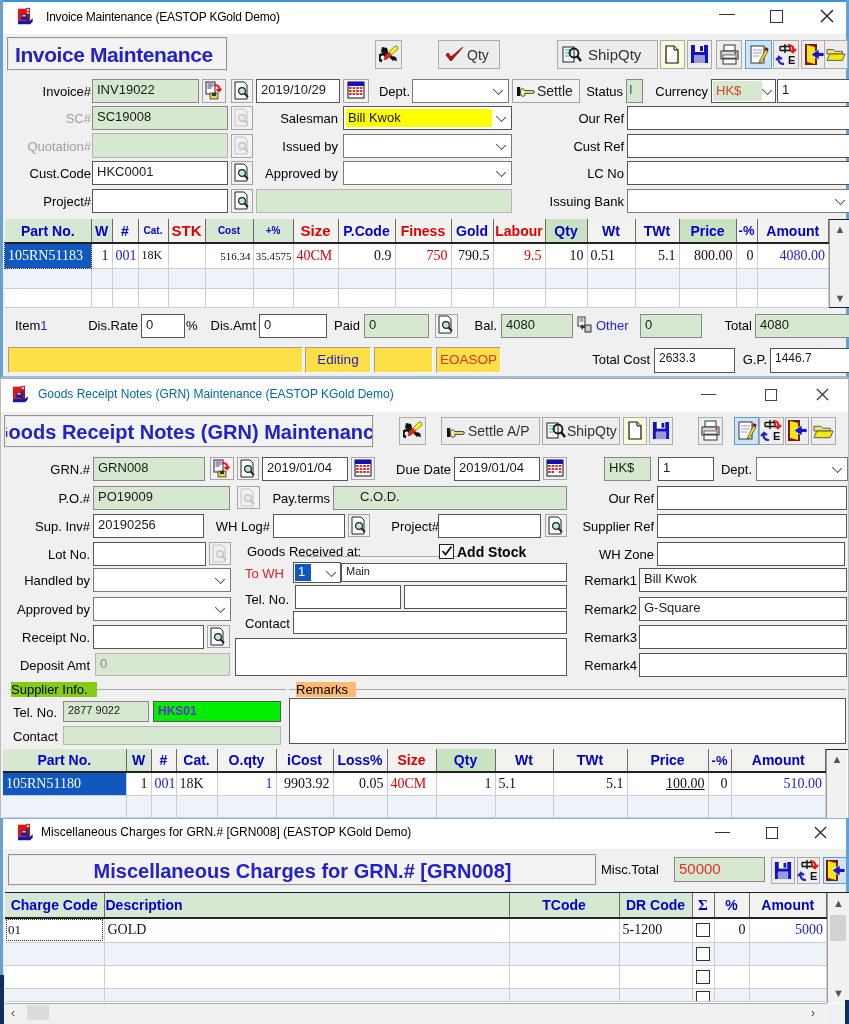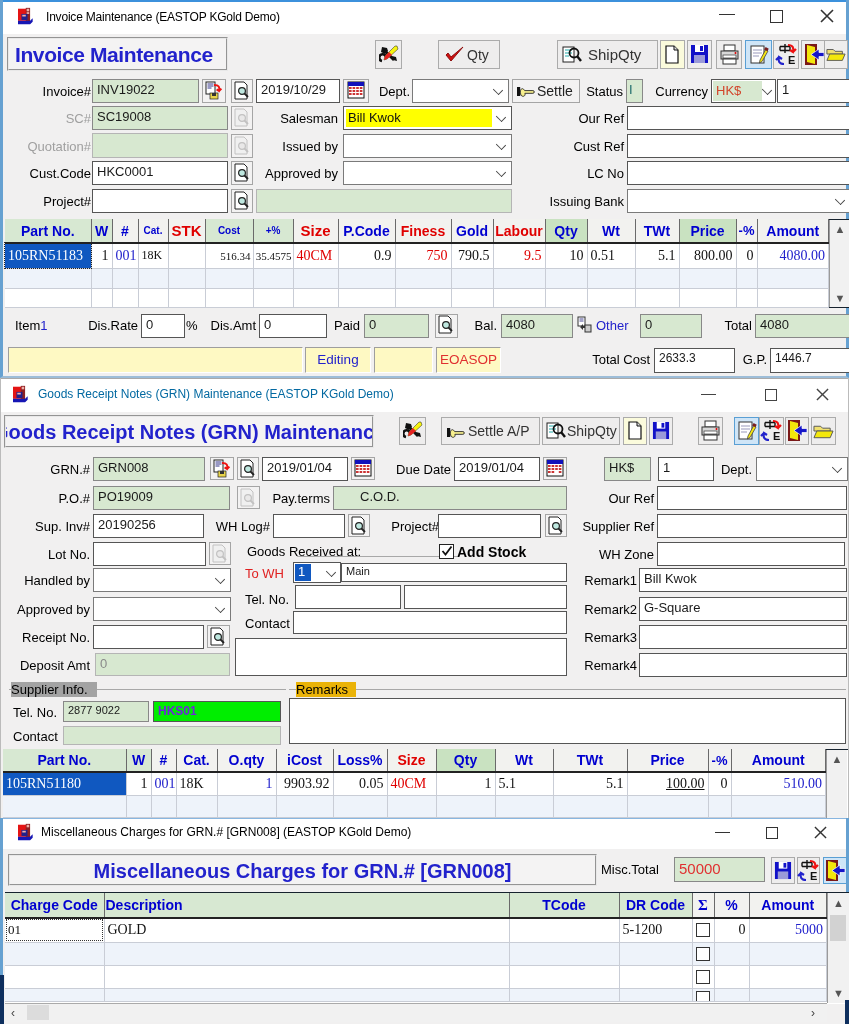--- a/index.html
+++ b/index.html
@@ -28,21 +28,21 @@
   .bigtitle{font-weight:bold;color:#2222cc;}
   table.grid{border-collapse:collapse;table-layout:fixed;position:absolute;
      font-family:"Liberation Serif",serif;font-size:14px;color:#111;}
   table.grid td{padding:0 3px;overflow:hidden;white-space:nowrap;box-sizing:border-box;}
   table.grid tr.hd td{background:#f2f2ef;font-family:"Liberation Sans",sans-serif;
      font-weight:bold;color:#0000d0;text-align:center;
      border-right:1px solid #6a6a6a;border-bottom:2px solid #222;padding:0 1px;}
   table.grid tr.dt td{border-right:1px solid #c9cdd6;border-bottom:1px solid #c9cdd6;}
   .vscroll{position:absolute;background:#f1f1f1;border-left:1px solid #9a9a9a;}
   .sarrow{position:absolute;font-size:11px;color:#555;width:100%;text-align:center;}
-  .statuspanel{position:absolute;background:#fef9c3;border:1px solid;border-color:#9e9e9e #fff #fff #9e9e9e;box-sizing:border-box;}
+  .statuspanel{position:absolute;background:#fde047;border:1px solid;border-color:#9e9e9e #fff #fff #9e9e9e;box-sizing:border-box;}
 </style>
 </head>
 <body>
 
 <div id="win1" class="win" style="top:0;height:378px;border-left:3px solid #66a1d1;border-right:3px solid #66a1d1;border-bottom:2px solid #9dbdd8;box-sizing:border-box;">
 
   <div class="tbar" style="top:0;height:32px;border-top:2px solid #3c91dc;"></div>
   <svg style="left:15px;top:7px;" width="19" height="19" viewBox="0 0 22 22">
     <rect x="0" y="2" width="12" height="14" fill="#e41414"></rect>
     <rect x="9" y="1" width="5" height="16" fill="#8c2022"></rect>
@@ -640,28 +640,28 @@
   <div class="lbl" style="left:540px;top:252px;width:96px;">Remark3</div>
   <div class="fld" style="left:638px;top:247px;width:208px;height:24px;border-color:#555;"></div>
 
   <div class="lbl" style="left:0px;top:280px;width:89px;">Deposit Amt</div>
   <div class="fld greendis" style="left:94px;top:275px;width:135px;height:23px;color:#8a8a8a;">0</div>
   <div class="fld" style="left:234px;top:260px;width:332px;height:38px;border-color:#555;"></div>
   <div class="lbl" style="left:540px;top:280px;width:96px;">Remark4</div>
   <div class="fld" style="left:638px;top:275px;width:208px;height:24px;border-color:#555;"></div>
 
   <div class="abs" style="left:8px;top:311px;width:277px;height:1px;background:#a8a8a8;"></div>
-    <div class="lbl" style="left:10px;top:304px;width:86px;text-align:left;background:#a3a3a3;">Supplier Info.</div>
+    <div class="lbl" style="left:10px;top:304px;width:86px;text-align:left;background:#84cc16;">Supplier Info.</div>
   <div class="lbl" style="left:12px;top:327px;width:60px;text-align:left;">Tel. No.</div>
   <div class="fld green" style="left:62px;top:323px;width:86px;height:21px;font-size:11px;">2877 9022</div>
   <div class="fld" style="left:152px;top:323px;width:128px;height:21px;background:#00ee00;color:#6d28d9;font-weight:bold;font-size:12px;border-color:#555;">HKS01</div>
   <div class="lbl" style="left:12px;top:351px;width:60px;text-align:left;">Contact</div>
   <div class="fld greendis" style="left:62px;top:348px;width:218px;height:19px;"></div>
   <div class="abs" style="left:288px;top:311px;width:557px;height:1px;background:#a8a8a8;"></div>
-    <div class="lbl" style="left:295px;top:304px;width:60px;text-align:left;background:#eab308;">Remarks</div>
+    <div class="lbl" style="left:295px;top:304px;width:60px;text-align:left;background:#fdba74;">Remarks</div>
   <div class="fld" style="left:288px;top:320px;width:557px;height:46px;border-color:#555;"></div>
 
   <div class="abs" style="left:2px;top:371px;width:845px;height:69px;border-top:1px solid #16222e;background:#fff;box-sizing:border-box;"></div>
   <table class="grid" style="left:2px;top:371px;width:823px;">
     <colgroup>
         <col style="width:123px">
         <col style="width:25px">
         <col style="width:25px">
         <col style="width:41px">
         <col style="width:59px">

